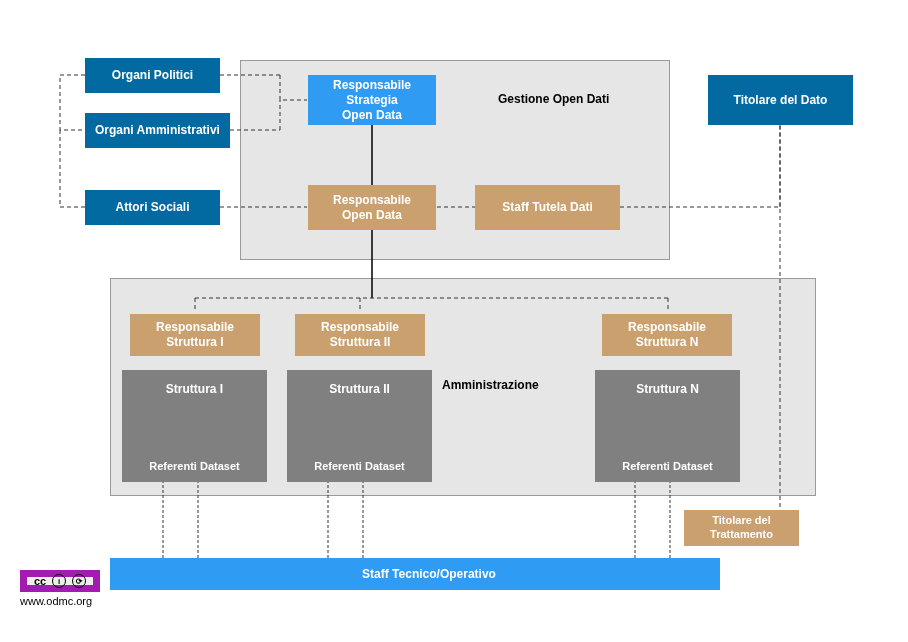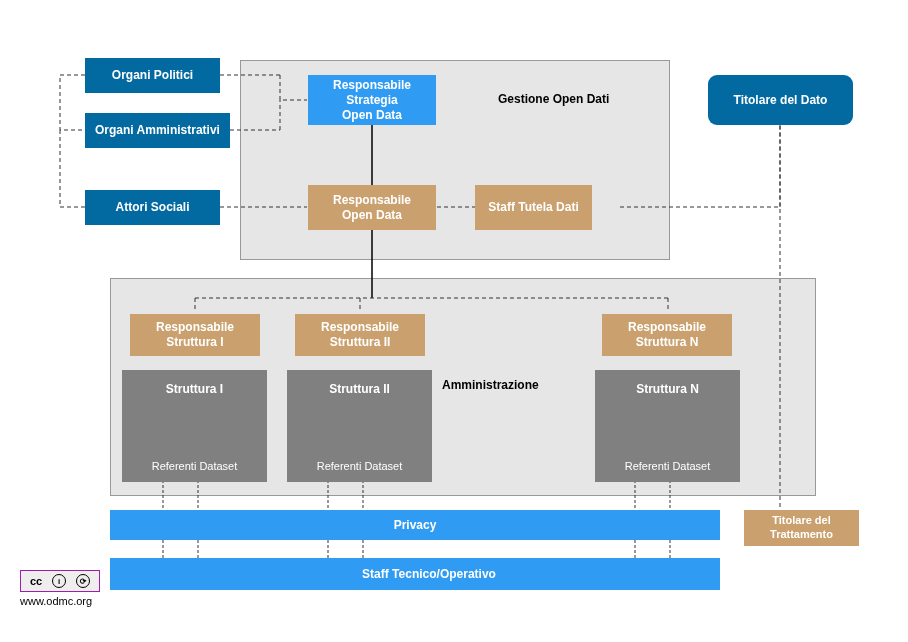--- a/index.html
+++ b/index.html
@@ -4,24 +4,24 @@
 <style>
   html,body{margin:0;padding:0;font-family:Arial,Helvetica,sans-serif;background:#fff;}
   .canvas{position:relative;width:908px;height:642px;}
   .box{position:absolute;display:flex;align-items:center;justify-content:center;text-align:center;font-size:12px;font-weight:bold;box-sizing:border-box;padding:4px;line-height:1.25;}
   .navy{background:#0369a1;color:#fff;}
   .blue{background:#2f9bf2;color:#fff;}
   .tan{background:#caa06e;color:#fff;}
   .grey-panel{background:#e6e6e6;border:1px solid #999;position:absolute;box-sizing:border-box;}
   .grey-block{background:#808080;color:#fff;position:absolute;box-sizing:border-box;}
   .grey-block .title{position:absolute;top:12px;left:0;right:0;text-align:center;font-weight:bold;font-size:12px;}
-  .grey-block .sub{position:absolute;bottom:10px;left:0;right:0;text-align:center;font-weight:normal;font-size:11px;}
+  .grey-block .sub{position:absolute;bottom:10px;left:0;right:0;text-align:center;font-weight:bold;font-size:11px;}
   .section-label{position:absolute;font-weight:bold;font-size:12px;}
   .url{position:absolute;font-size:11px;}
-  .cc{position:absolute;width:80px;height:22px;border:1px solid #a21caf;background:#eee;display:flex;align-items:center;justify-content:space-around;padding:0 4px;box-sizing:border-box;}
+  .cc{position:absolute;width:80px;height:22px;border:7px solid #a21caf;background:#eee;display:flex;align-items:center;justify-content:space-around;padding:0 4px;box-sizing:border-box;}
   .cc-circ{width:14px;height:14px;border:1.5px solid #000;border-radius:50%;display:flex;align-items:center;justify-content:center;font-size:8px;font-weight:bold;box-sizing:border-box;}
   svg{position:absolute;top:0;left:0;}
 </style>
 </head>
 <body>
 
 <div class="canvas">
 
   <div class="grey-panel" style="left:240px;top:60px;width:430px;height:200px;"></div>
   <div class="grey-panel" style="left:110px;top:278px;width:706px;height:218px;"></div>
@@ -67,28 +67,28 @@
       <line x1="363" y1="480" x2="363" y2="576" marker-start="url(#arr)" marker-end="url(#arr)"></line>
       <line x1="635" y1="480" x2="635" y2="576" marker-start="url(#arr)" marker-end="url(#arr)"></line>
       <line x1="670" y1="480" x2="670" y2="576" marker-start="url(#arr)" marker-end="url(#arr)"></line>
     </g>
   </svg>
 
   <div class="box navy" style="left:85px;top:58px;width:135px;height:35px;">Organi Politici</div>
   <div class="box navy" style="left:85px;top:113px;width:145px;height:35px;">Organi Amministrativi</div>
   <div class="box navy" style="left:85px;top:190px;width:135px;height:35px;">Attori Sociali</div>
 
-  <div class="box navy" style="left:708px;top:75px;width:145px;height:50px;border-radius:9px;">Titolare del Dato</div>
+  <div class="box navy" style="left:708px;top:75px;width:145px;height:50px;">Titolare del Dato</div>
 
   <div class="box blue" style="left:308px;top:75px;width:128px;height:50px;white-space:pre-line;">Responsabile
 Strategia
 Open Data</div>
   <div class="box tan" style="left:308px;top:185px;width:128px;height:45px;white-space:pre-line;">Responsabile
 Open Data</div>
-  <div class="box tan" style="left:475px;top:185px;width:117px;height:45px;text-align:center;">Staff Tutela Dati</div>
+  <div class="box tan" style="left:475px;top:185px;width:145px;height:45px;text-align:center;">Staff Tutela Dati</div>
 
   <div class="box tan" style="left:130px;top:314px;width:130px;height:42px;white-space:pre-line;">Responsabile
 Struttura I</div>
   <div class="box tan" style="left:295px;top:314px;width:130px;height:42px;white-space:pre-line;">Responsabile
 Struttura II</div>
   <div class="box tan" style="left:602px;top:314px;width:130px;height:42px;white-space:pre-line;">Responsabile
 Struttura N</div>
 
   <div class="grey-block" style="left:122px;top:370px;width:145px;height:112px;">
     <div class="title">Struttura I</div>
@@ -96,22 +96,21 @@
   </div>
   <div class="grey-block" style="left:287px;top:370px;width:145px;height:112px;">
     <div class="title">Struttura II</div>
     <div class="sub">Referenti Dataset</div>
   </div>
   <div class="grey-block" style="left:595px;top:370px;width:145px;height:112px;">
     <div class="title">Struttura N</div>
     <div class="sub">Referenti Dataset</div>
   </div>
 
-  <div class="box blue" style="left:110px;top:510px;width:610px;height:30px;">Privacy</div>
-  <div class="box tan" style="left:744px;top:510px;width:115px;height:36px;white-space:pre-line;font-size:11px;">Titolare del
+  <div class="box tan" style="left:684px;top:510px;width:115px;height:36px;white-space:pre-line;font-size:11px;">Titolare del
 Trattamento</div>
   <div class="box blue" style="left:110px;top:558px;width:610px;height:32px;padding-left:32px;">Staff Tecnico/Operativo</div>
 
   <div class="cc" style="left:20px;top:570px;">
     <span style="font-weight:bold;font-size:11px;">cc</span>
     <span class="cc-circ">i</span>
     <span class="cc-circ">⟳</span>
   </div>
   <div class="url" style="left:20px;top:595px;">www.odmc.org</div>
 

